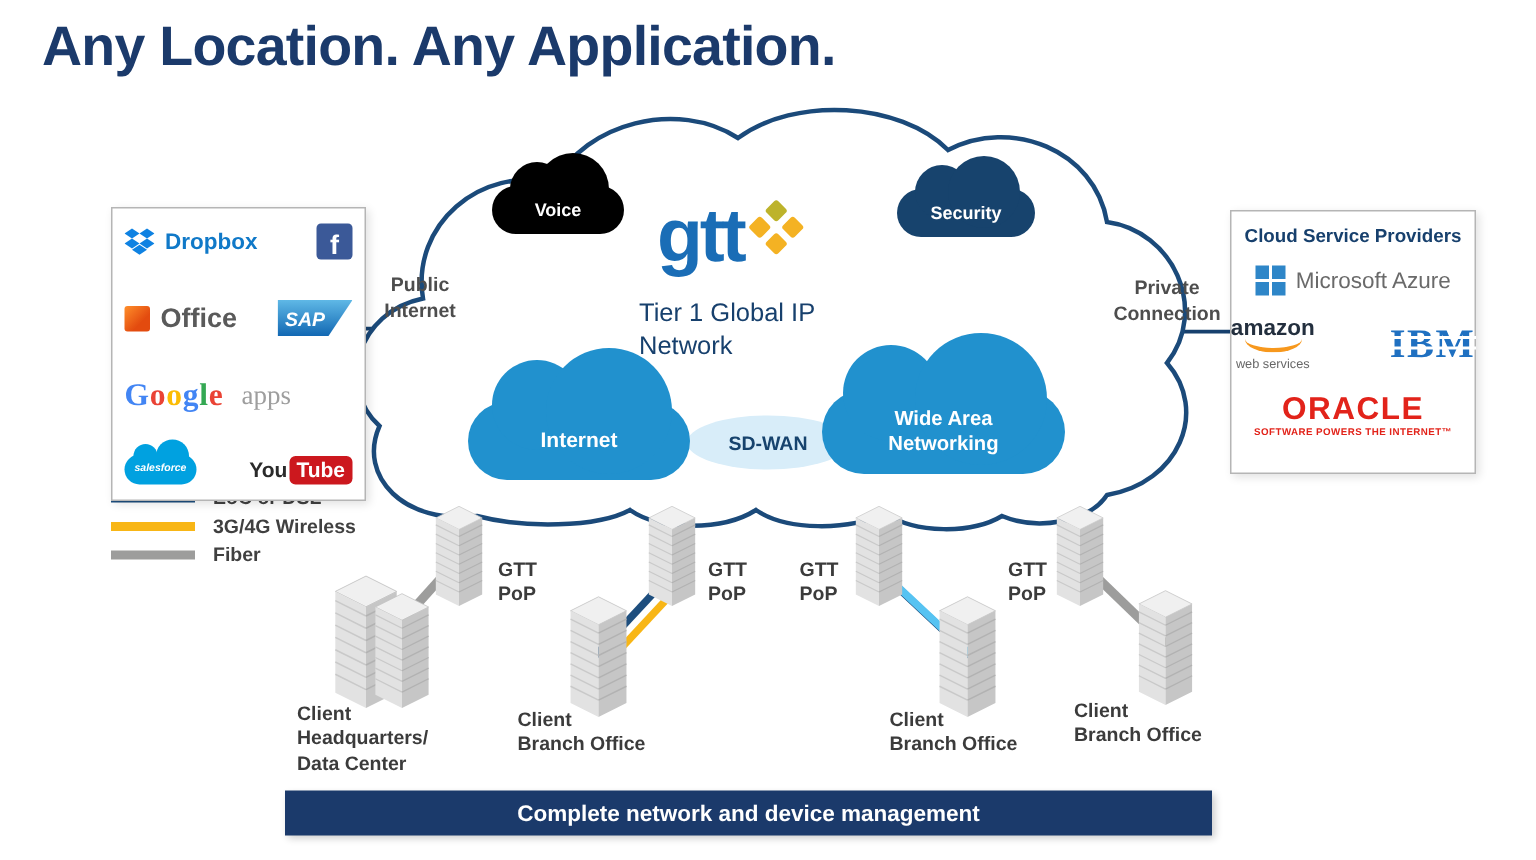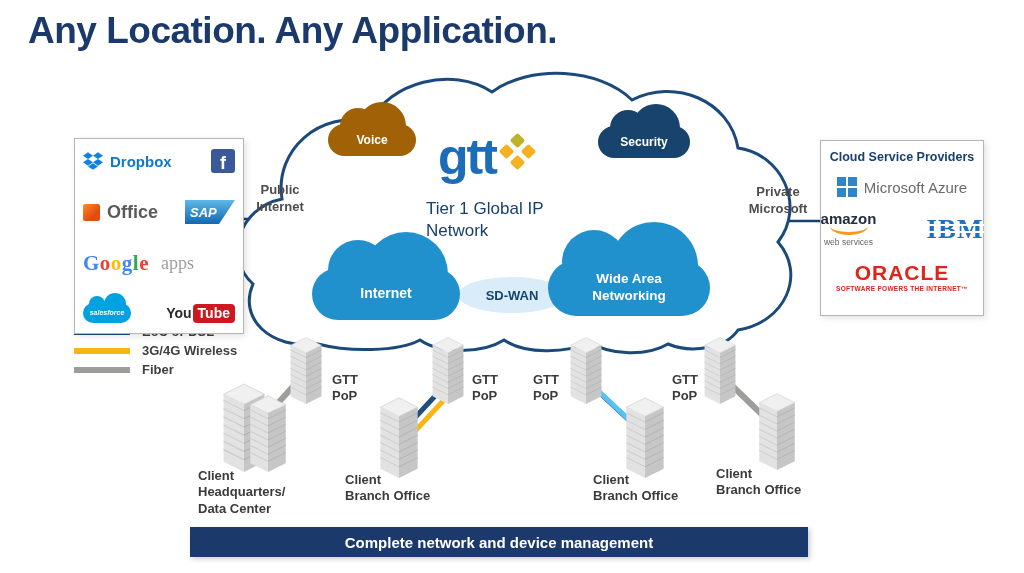--- a/index.html
+++ b/index.html
@@ -177,21 +177,21 @@
 
     <use href="#tower" x="222" y="382" width="44" height="90"></use>
     <use href="#tower" x="248" y="394" width="40" height="78"></use>
     <use href="#tower" x="378" y="396" width="42" height="82"></use>
     <use href="#tower" x="624" y="396" width="42" height="82"></use>
     <use href="#tower" x="756" y="392" width="42" height="78"></use>
   </svg>
 
   <div class="abs title">Any Location. Any Application.</div>
 
-  <div class="css-cloud cloud-voice" style="background: #a16207;">
+  <div class="css-cloud cloud-voice" style="background: #000000;">
     <div class="cloud-label">Voice</div>
   </div>
   <div class="css-cloud cloud-security" style="background: rgb(23, 67, 109);">
     <div class="cloud-label">Security</div>
   </div>
 
   <div class="abs gtt-wrap">
     <span class="gtt-text">gtt</span>
     <span class="gtt-dots">
       <i class="d1"></i>
@@ -210,21 +210,21 @@
     <div class="cloud-label">Internet</div>
   </div>
   <div class="css-cloud cloud-wan" style="background: rgb(33, 145, 206);">
     <div class="cloud-label pre">Wide Area
 Networking</div>
   </div>
 
   <div class="abs conn-label lbl-public pre">Public
 Internet</div>
   <div class="abs conn-label lbl-private pre">Private
-Microsoft</div>
+Connection</div>
 
   <div class="panel saas-panel">
     <div class="logo-row">
       <svg width="20" height="19" viewBox="0 0 24 22">
         <polygon points="6,0 12,4 6,8 0,4" fill="#0f82e2"></polygon>
         <polygon points="18,0 24,4 18,8 12,4" fill="#0f82e2"></polygon>
         <polygon points="6,8 12,12 6,16 0,12" fill="#0f82e2"></polygon>
         <polygon points="18,8 24,12 18,16 12,12" fill="#0f82e2"></polygon>
         <polygon points="6,17 12,13 18,17 12,21" fill="#0f82e2"></polygon>
       </svg>

